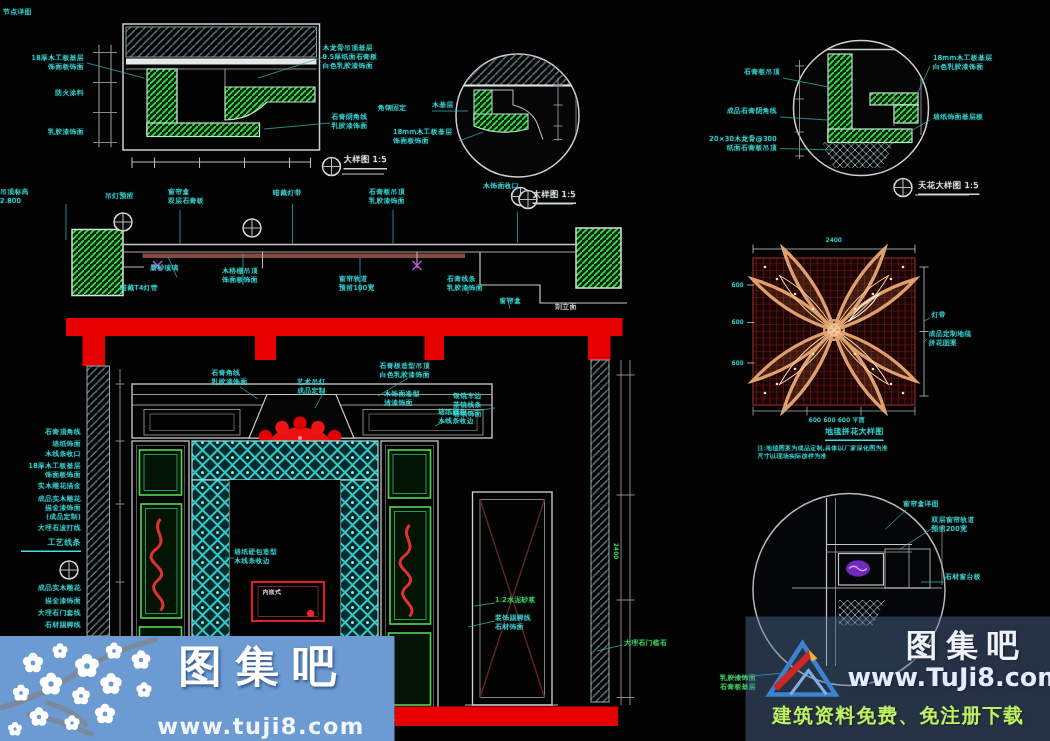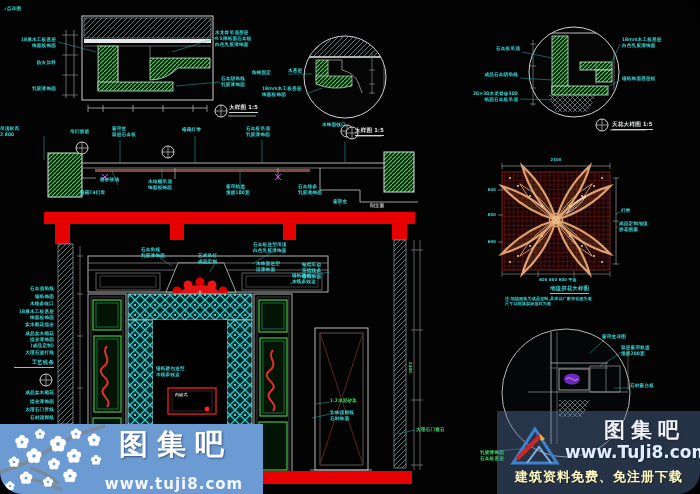--- a/index.html
+++ b/index.html
@@ -1,17 +1,17 @@
 <!DOCTYPE html>
 <html><head>
 <meta charset="utf-8">
 <style>
   html,body{margin:0;padding:0;background:#000;}
   #canvas{position:relative;width:700px;height:494px;background:#030303;overflow:hidden;
-          font-family:"DejaVu Sans",sans-serif;border-radius:22px;}
+          font-family:"DejaVu Sans",sans-serif;}
   #canvas svg.base{position:absolute;left:0;top:0;}
   .lb{position:absolute;color:#3fe3e3;font-size:4.6px;line-height:1.3;white-space:pre-line;
       text-shadow:0 0 1px rgba(63,227,227,.9);letter-spacing:.2px;}
   .lb.r{text-align:right;}
   .lb.g{color:#46e870;text-shadow:0 0 1px rgba(70,232,112,.9);}
   .lb.w{color:#e4e9ea;text-shadow:0 0 1px rgba(255,255,255,.7);}
   .lb.t{font-size:5.6px;color:#e8eef0;border-bottom:1px solid #cfd6d8;padding-bottom:1px;
         text-shadow:0 0 1px #fff;}
   .lb.ut{font-size:5.4px;border-bottom:1px solid #3fe3e3;padding-bottom:1px;}
   .lb.v{writing-mode:vertical-rl;}
@@ -24,21 +24,21 @@
            font-size:15px;font-weight:bold;letter-spacing:2px;text-shadow:0 0 1px #1d3f9c;}
   .wmL .ur{position:absolute;left:86px;top:51px;width:176px;text-align:center;color:#f2f6fb;
            font-size:15px;font-weight:bold;letter-spacing:1px;}
   
   .wmR{position:absolute;left:497px;top:411px;width:203px;height:83px;
        background:rgba(88,118,165,.42);overflow:hidden;}
   .wmR .ti{position:absolute;left:95px;top:5px;width:105px;text-align:center;color:#eef2f7;
            font-size:21px;font-weight:bold;letter-spacing:6px;text-shadow:1px 1px 2px #223;}
   .wmR .ur{position:absolute;left:68px;top:31px;width:135px;text-align:center;color:#e3edff;
            font-size:17px;font-weight:bold;text-shadow:1px 1px 2px #123;}
-  .wmR .su{position:absolute;left:3px;top:57px;width:198px;text-align:center;color:#fef9c3;
+  .wmR .su{position:absolute;left:3px;top:57px;width:198px;text-align:center;color:#bef264;
            font-size:13px;font-weight:bold;letter-spacing:1px;text-shadow:1px 1px 1px #222;}
 </style>
 </head>
 <body>
 
 <div id="canvas">
 
 <svg class="base" width="700" height="494" viewBox="0 0 700 494">
   <defs>
     <pattern id="hd" width="5" height="5" patternUnits="userSpaceOnUse">

